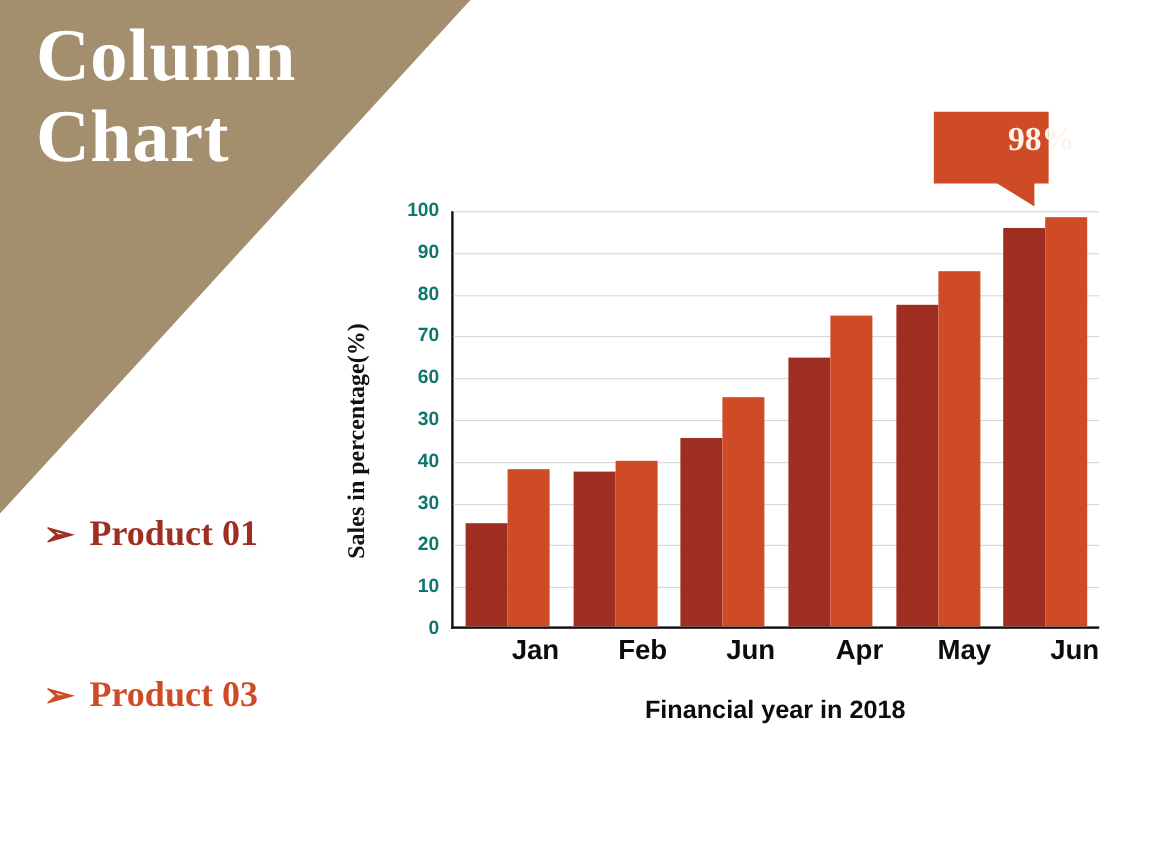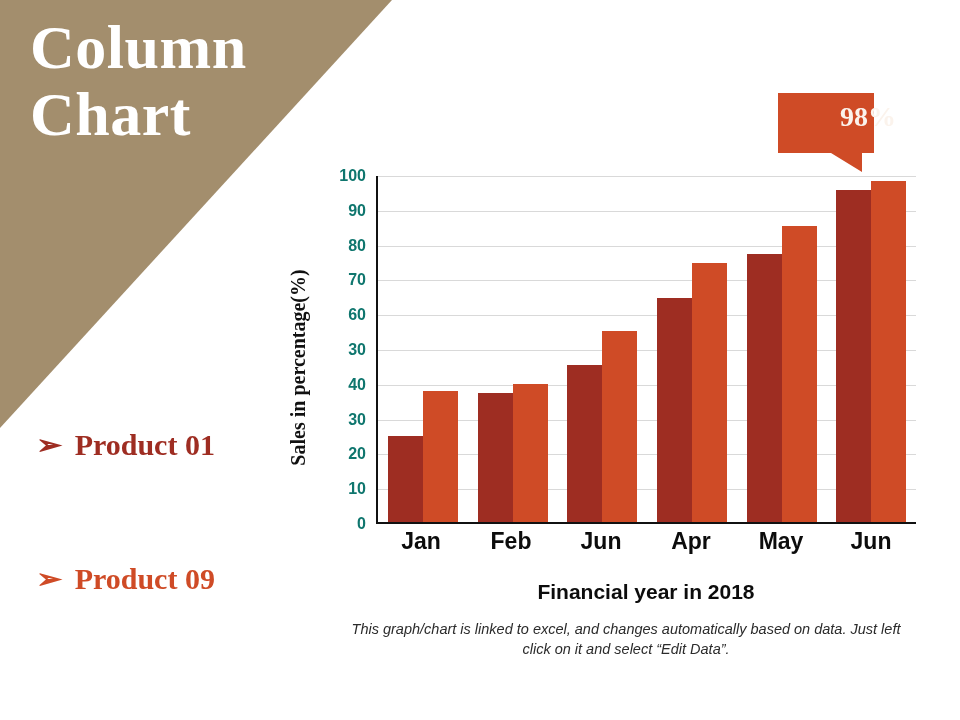--- a/index.html
+++ b/index.html
@@ -145,21 +145,21 @@
   #x-ticks {
     position: absolute;
     left: 90px;
     top: 352px;
     width: 540px;
     display: flex;
     justify-content: space-around;
   }
   .x-tick {
     flex: 1 1 0;
-    text-align: center;
+    text-align: right;
     font-family: "Liberation Sans", sans-serif;
     font-weight: 700;
     font-size: 23px;
     color: #0c0c0c;
   }
 
   #chart-title-x {
     position: absolute;
     left: 90px;
     top: 404px;
@@ -215,21 +215,21 @@
 </svg>
 
 <div id="page-title">Column Chart</div>
 
 <div class="legend-item" id="legend-product-01">
   <span class="legend-arrow">➢</span>
   <span>Product 01</span>
 </div>
 <div class="legend-item" id="legend-product-02">
   <span class="legend-arrow">➢</span>
-  <span>Product 09</span>
+  <span>Product 03</span>
 </div>
 
 <div id="callout">
   <svg width="96" height="80" viewBox="0 0 96 80" aria-hidden="true">
     <polygon points="0,0 96,0 96,60 84,60 84,79 53,60 0,60" fill="#CF4B26"></polygon>
   </svg>
   <div id="callout-label">98%</div>
 </div>
 
 <div id="chart-block">
@@ -297,14 +297,13 @@
       <div class="x-tick">Jan</div>
       <div class="x-tick">Feb</div>
       <div class="x-tick">Jun</div>
       <div class="x-tick">Apr</div>
       <div class="x-tick">May</div>
       <div class="x-tick">Jun</div>
     </div>
 
   <div id="chart-title-x">Financial year in 2018</div>
 
-  <div id="footnote">This graph/chart is linked to excel, and changes automatically based on data. Just left click on it and select “Edit Data”.</div>
 </div>
 
 </body></html>

